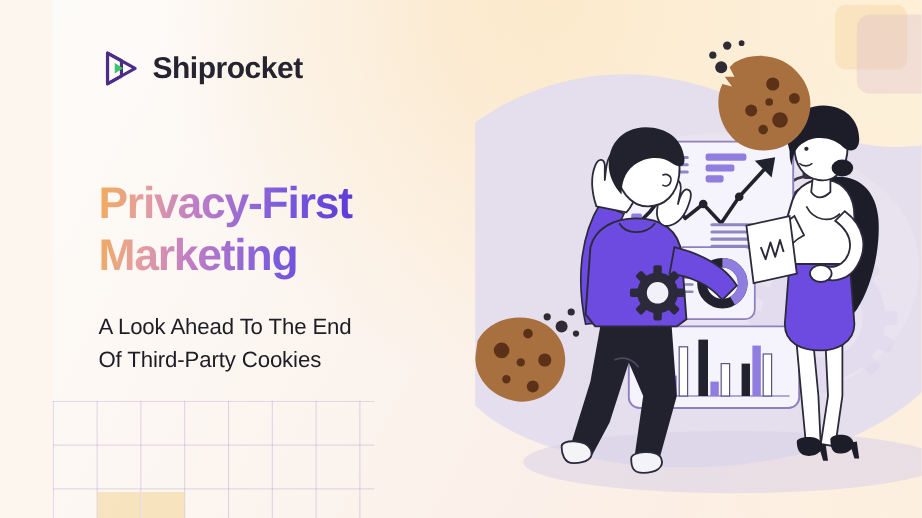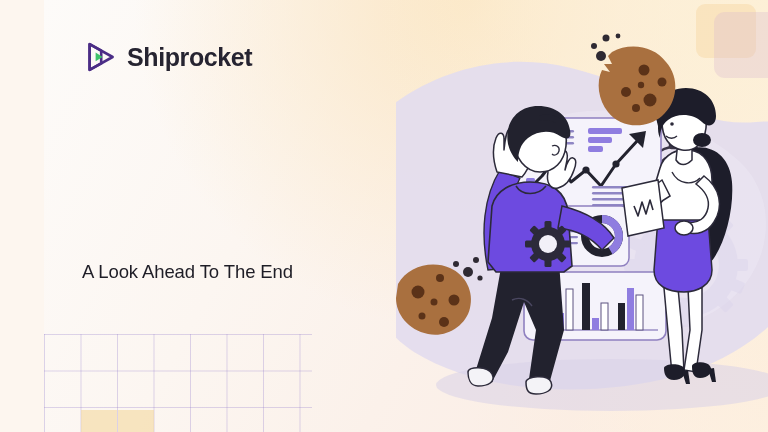--- a/index.html
+++ b/index.html
@@ -85,23 +85,28 @@
     <span>
       <svg class="logo-mark" viewBox="0 0 34 34">
         <path d="M5.6 4.2 L28.6 17 L5.6 29.8 Z" fill="none" stroke="#4b2d86" stroke-width="2.6" stroke-linejoin="round"></path>
         <path d="M5.6 4.2 L5.6 29.8 L17.2 23.4 L17.2 10.6 Z" fill="none" stroke="#4b2d86" stroke-width="2.6" stroke-linejoin="round"></path>
         <path d="M11.6 12.6 L18.6 16.9 L11.6 21.2 Z" fill="#3fc36b"></path>
       </svg>
     </span>
     <span class="logo-word">Shiprocket</span>
   </div>
 
+  <div class="headline">
+    <span>Privacy-First</span><br>
+    <span>Marketing</span>
+  </div>
 
   <div class="subhead">
     <span>A Look Ahead To The End</span><br>
+    <span>Of Third-Party Cookies</span>
   </div>
 
   <div class="illus">
   <svg viewBox="0 0 416 432" xmlns="http://www.w3.org/2000/svg">
     <defs>
       <clipPath id="clipAll">
             <rect x="0" y="0" width="416" height="432"></rect>
           </clipPath>
     </defs>
     <g clip-path="url(#clipAll)">

